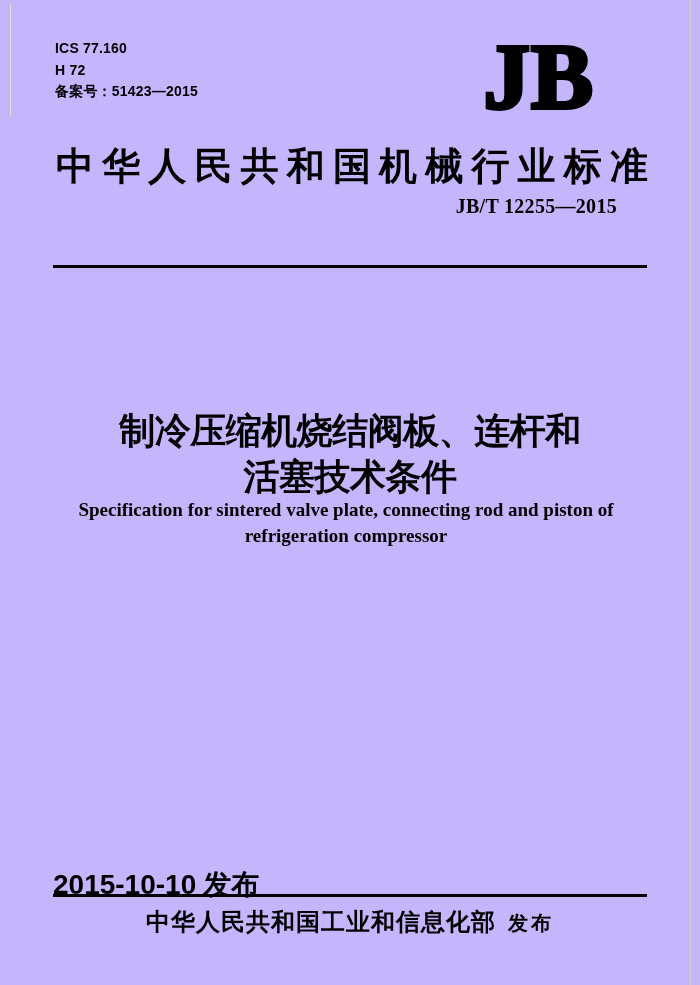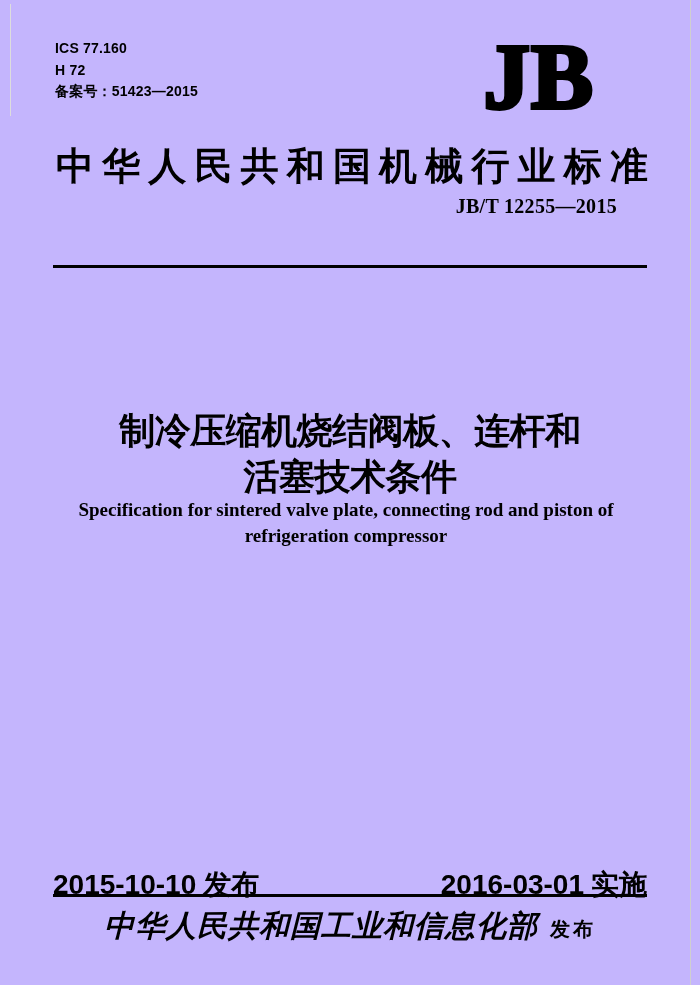--- a/index.html
+++ b/index.html
@@ -88,21 +88,21 @@
     position: absolute; left: 53px; right: 53px; top: 894px;
     height: 2.5px; background: #000000;
   }
 
   
   .publisher {
     position: absolute; left: 0; right: 0; top: 906px;
     display: flex; justify-content: center; align-items: baseline; gap: 12px;
   }
   .publisher .pub-name {
-    font-size: 30px; font-weight: bold; letter-spacing: 1px; font-style: italic;
+    font-size: 24px; font-weight: bold; letter-spacing: 1px;
   }
   .publisher .pub-action {
     font-size: 20px; font-weight: bold; letter-spacing: 3px;
   }
 </style>
 </head>
 <body>
 
 <div class="page">
 
@@ -145,24 +145,20 @@
   <div class="title-en">
     <div>Specification for sintered valve plate, connecting rod and piston of</div>
     <div>refrigeration compressor</div>
   </div>
 
   <div class="dates">
     <div class="pair">
       <span>2015-10-10</span>
       <span>发布</span>
     </div>
-    <div class="pair">
-      <span>2016-03-01</span>
-      <span>实施</span>
-    </div>
   </div>
 
   <div class="rule-bottom"></div>
 
   <div class="publisher">
     <span class="pub-name">中华人民共和国工业和信息化部</span>
     <span class="pub-action">发布</span>
   </div>
 
 </div>

